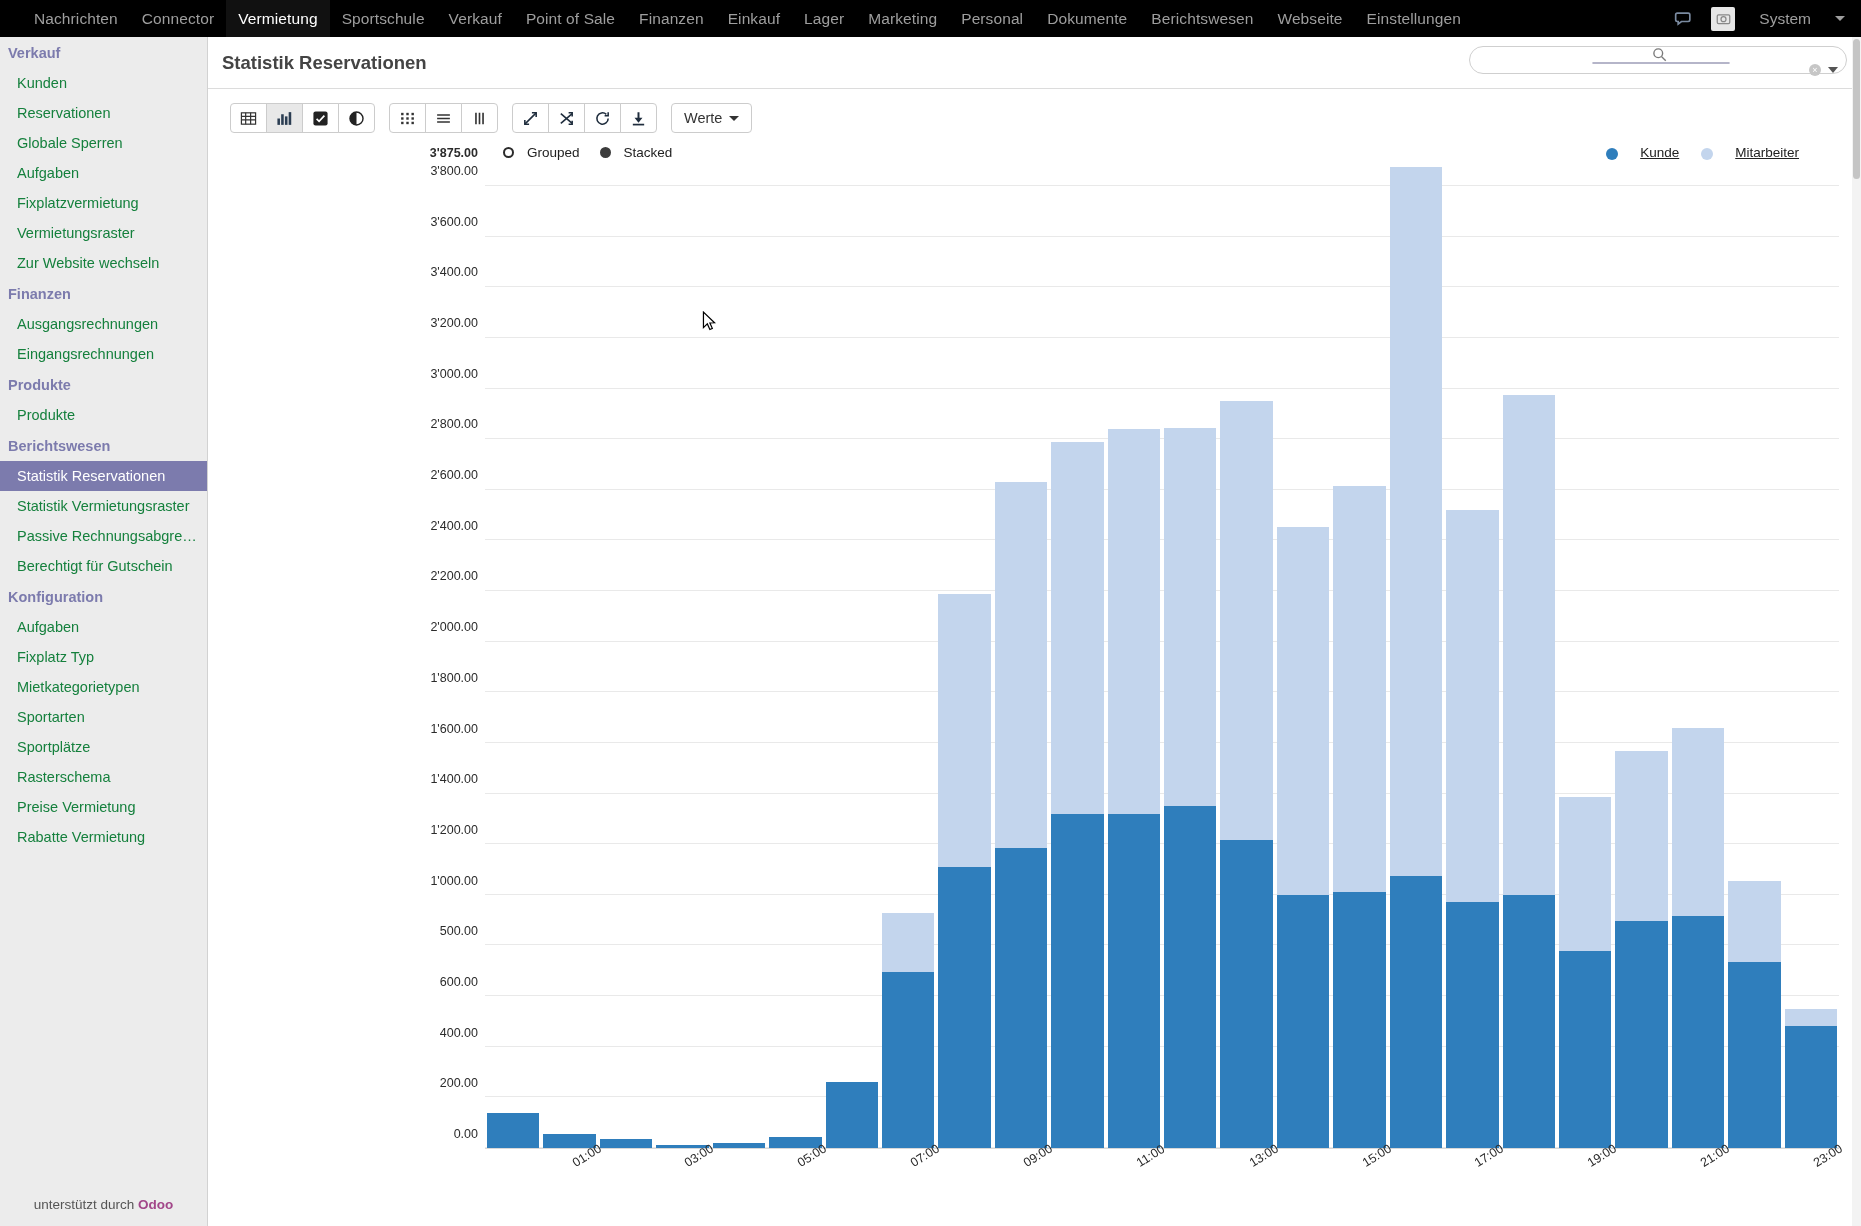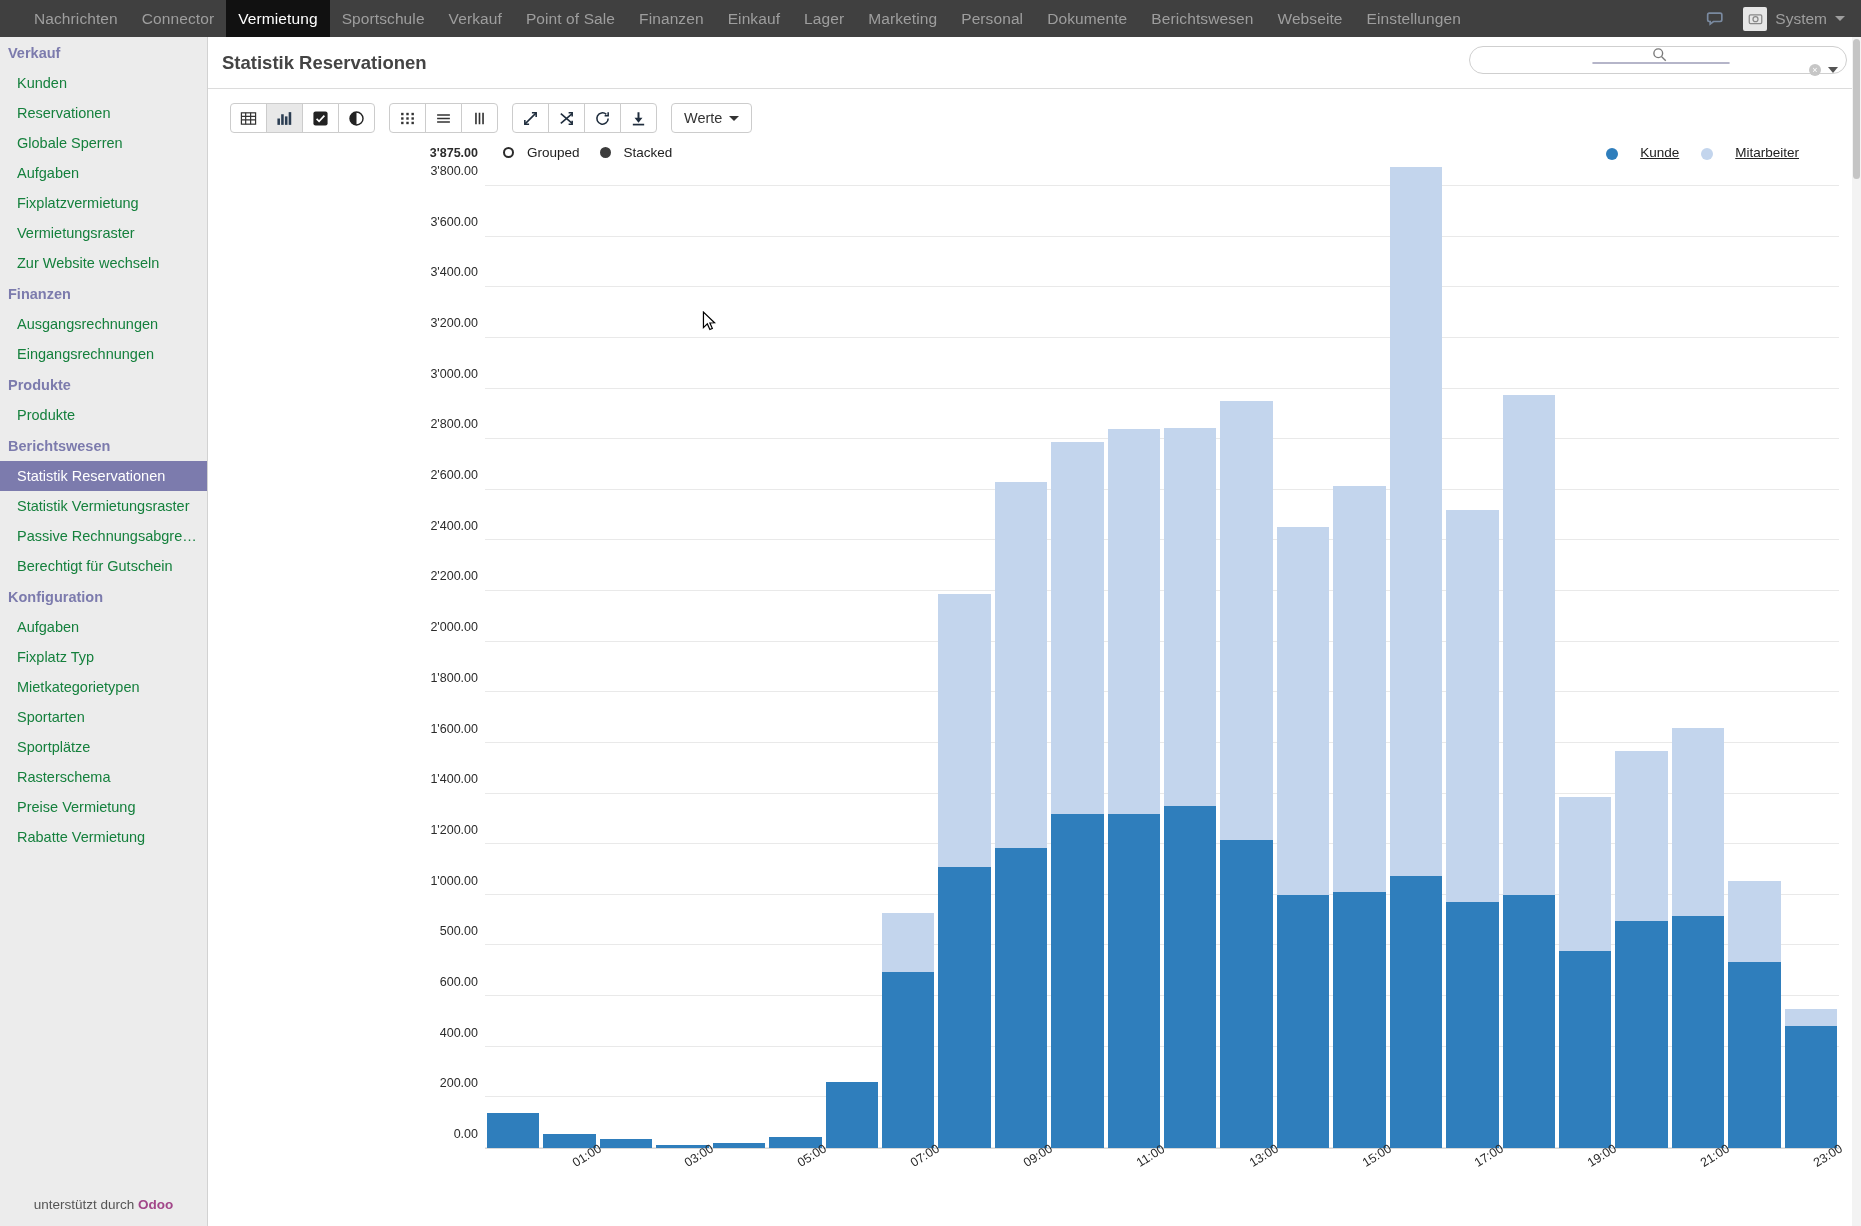--- a/index.html
+++ b/index.html
@@ -1,31 +1,31 @@
 <!DOCTYPE html>
 <html><head>
 <meta charset="utf-8">
 <style>
   * { box-sizing: border-box; margin:0; padding:0; }
   html,body { width:1861px; height:1226px; overflow:hidden;
     font-family:"Liberation Sans", sans-serif; background:#fff; }
 
   
-  #topbar { height:37px; background:#404040; display:flex; align-items:stretch;
+  #topbar { height:37px; background:#000000; display:flex; align-items:stretch;
             position:relative; z-index:40; }
   .nav-items { display:flex; align-items:stretch; padding-left:22px; }
   .nav-item { display:flex; align-items:center; padding:0 12px; font-size:15.5px;
               color:#9e9e9e; white-space:nowrap; letter-spacing:.1px; }
   .nav-item.active { background:#111; color:#fff; }
   .nav-right { margin-left:auto; display:flex; align-items:center;
                padding-right:16px; gap:14px; }
   .msg-icon { width:26px; height:26px; position:relative; display:flex;
               align-items:center; justify-content:center; }
   .msg-icon svg { width:20px; height:20px; }
-  .sys-wrap { display:flex; align-items:center; gap:8px; }
+  .sys-wrap { display:flex; align-items:center; gap:24px; }
   .sys-avatar { width:24px; height:24px; background:#e6e6e6; border-radius:2px;
                 display:flex; align-items:center; justify-content:center; }
   .sys-avatar svg { width:15px; height:15px; }
   .sys-name { color:#9e9e9e; font-size:15.5px; }
   .caret { width:0;height:0;border-left:5px solid transparent;
            border-right:5px solid transparent;border-top:5px solid #9e9e9e; }
 
   
   #shell { display:flex; height:calc(1226px - 37px); }
 

